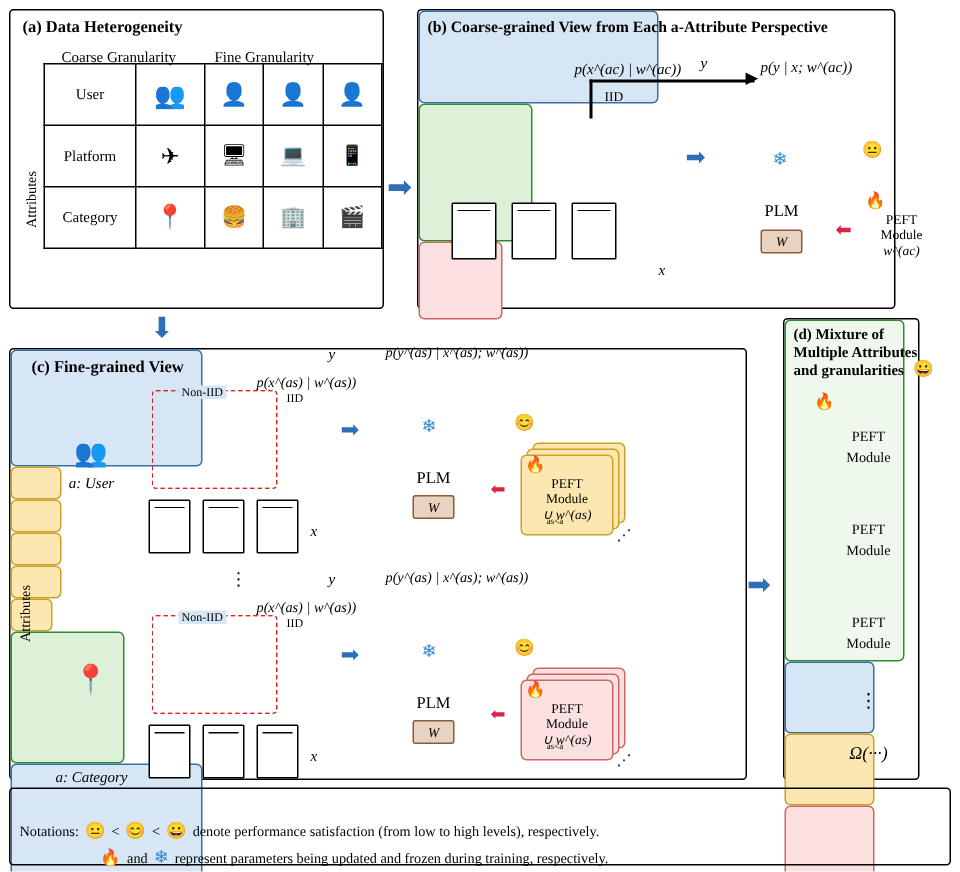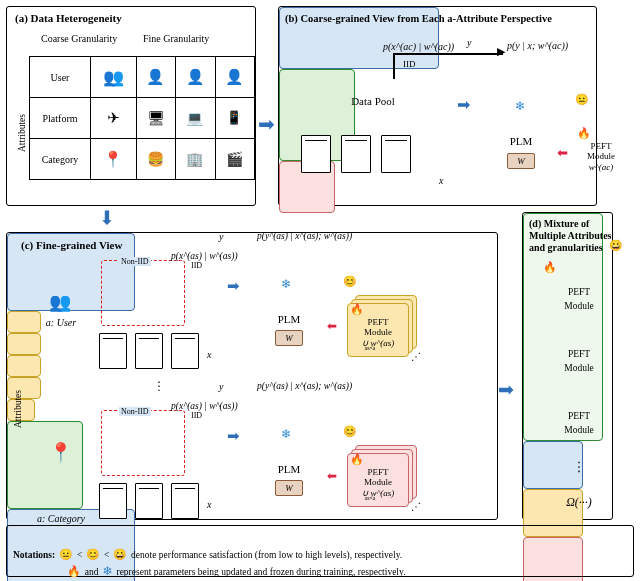--- a/index.html
+++ b/index.html
@@ -53,21 +53,21 @@
 <body>
 
 <div class="panel" style="left:6px;top:6px;width:250px;height:200px;">
   <div class="ptitle abs" style="left:8px;top:5px;">(a) Data Heterogeneity</div>
 
   <div class="small abs" style="left:34px;top:26px;font-size:10px;">Coarse Granularity</div>
   <div class="small abs" style="left:136px;top:26px;font-size:10px;">Fine Granularity</div>
 
   <div class="rotlabel" style="left:10px;top:145px;">Attributes</div>
 
-  <table class="het" style="position:absolute;left:22px;top:49px;">
+  <table class="het" style="position:absolute;left:22px;top:35px;">
     <tbody>
         <tr>
       <td style="width:60px;height:38px;">User</td>
       <td style="width:45px;">
         <span style="font-size:17px;">👥</span>
       </td>
       <td style="width:38px;">
         <span style="font-size:15px;">👤</span>
       </td>
       <td style="width:38px;">
@@ -110,21 +110,20 @@
   </tbody>
     </table>
 </div>
 
 <div class="abs" style="left:258px;top:112px;font-size:20px;color:#2f6fba;">➡</div>
 
 <div class="panel" style="left:278px;top:6px;width:319px;height:200px;">
   <div class="ptitle abs" style="left:6px;top:5px;font-size:10.5px;">(b) Coarse-grained View from Each a-Attribute Perspective</div>
 
   <div class="bluebox" style="left:14px;top:66px;width:160px;height:62px;"></div>
-  <div class="abs ctr" style="left:14px;top:88px;width:160px;font-size:11px;">Data Pool</div>
   <div class="abs" style="left:124px;top:52px;font-size:9px;">IID</div>
 
   <div class="doc" style="left:22px;top:128px;width:30px;height:38px;"></div>
   <div class="doc" style="left:62px;top:128px;width:30px;height:38px;"></div>
   <div class="doc" style="left:102px;top:128px;width:30px;height:38px;"></div>
 
   <div class="abs ital" style="left:104px;top:34px;font-size:10px;">p(x^(ac) | w^(ac))</div>
 
   <div class="line" style="left:114px;top:46px;width:1.5px;height:26px;"></div>
   <div class="line" style="left:114px;top:46px;width:110px;height:1.5px;"></div>
@@ -260,21 +259,21 @@
   <div class="abs ctr" style="left:26px;top:198px;width:60px;font-size:9.5px;">PEFT</div>
   <div class="abs ctr" style="left:26px;top:212px;width:60px;font-size:9.5px;">Module</div>
 
   <div class="abs ctr" style="left:26px;top:246px;width:60px;font-size:13px;">⋮</div>
 
   <div class="abs ctr ital" style="left:16px;top:282px;width:80px;font-size:12px;">Ω(···)</div>
 </div>
 
 <div class="notebox" style="height:52px;">
   <div style="display:flex;align-items:baseline;gap:4px;">
-    <span style="font-weight:bold;margin-top:18px;">Notations:</span>
+    <span style="font-weight:normal;margin-top:18px;">Notations:</span>
     <span class="emoji">😐</span>
     <span>&lt;</span>
     <span class="emoji">😊</span>
     <span>&lt;</span>
     <span class="emoji">😀</span>
     <span>denote performance satisfaction (from low to high levels), respectively.</span>
   </div>
   <div style="display:flex;align-items:baseline;gap:4px;margin-top:2px;padding-left:54px;">
     <span class="flame">🔥</span>
     <span>and</span>

